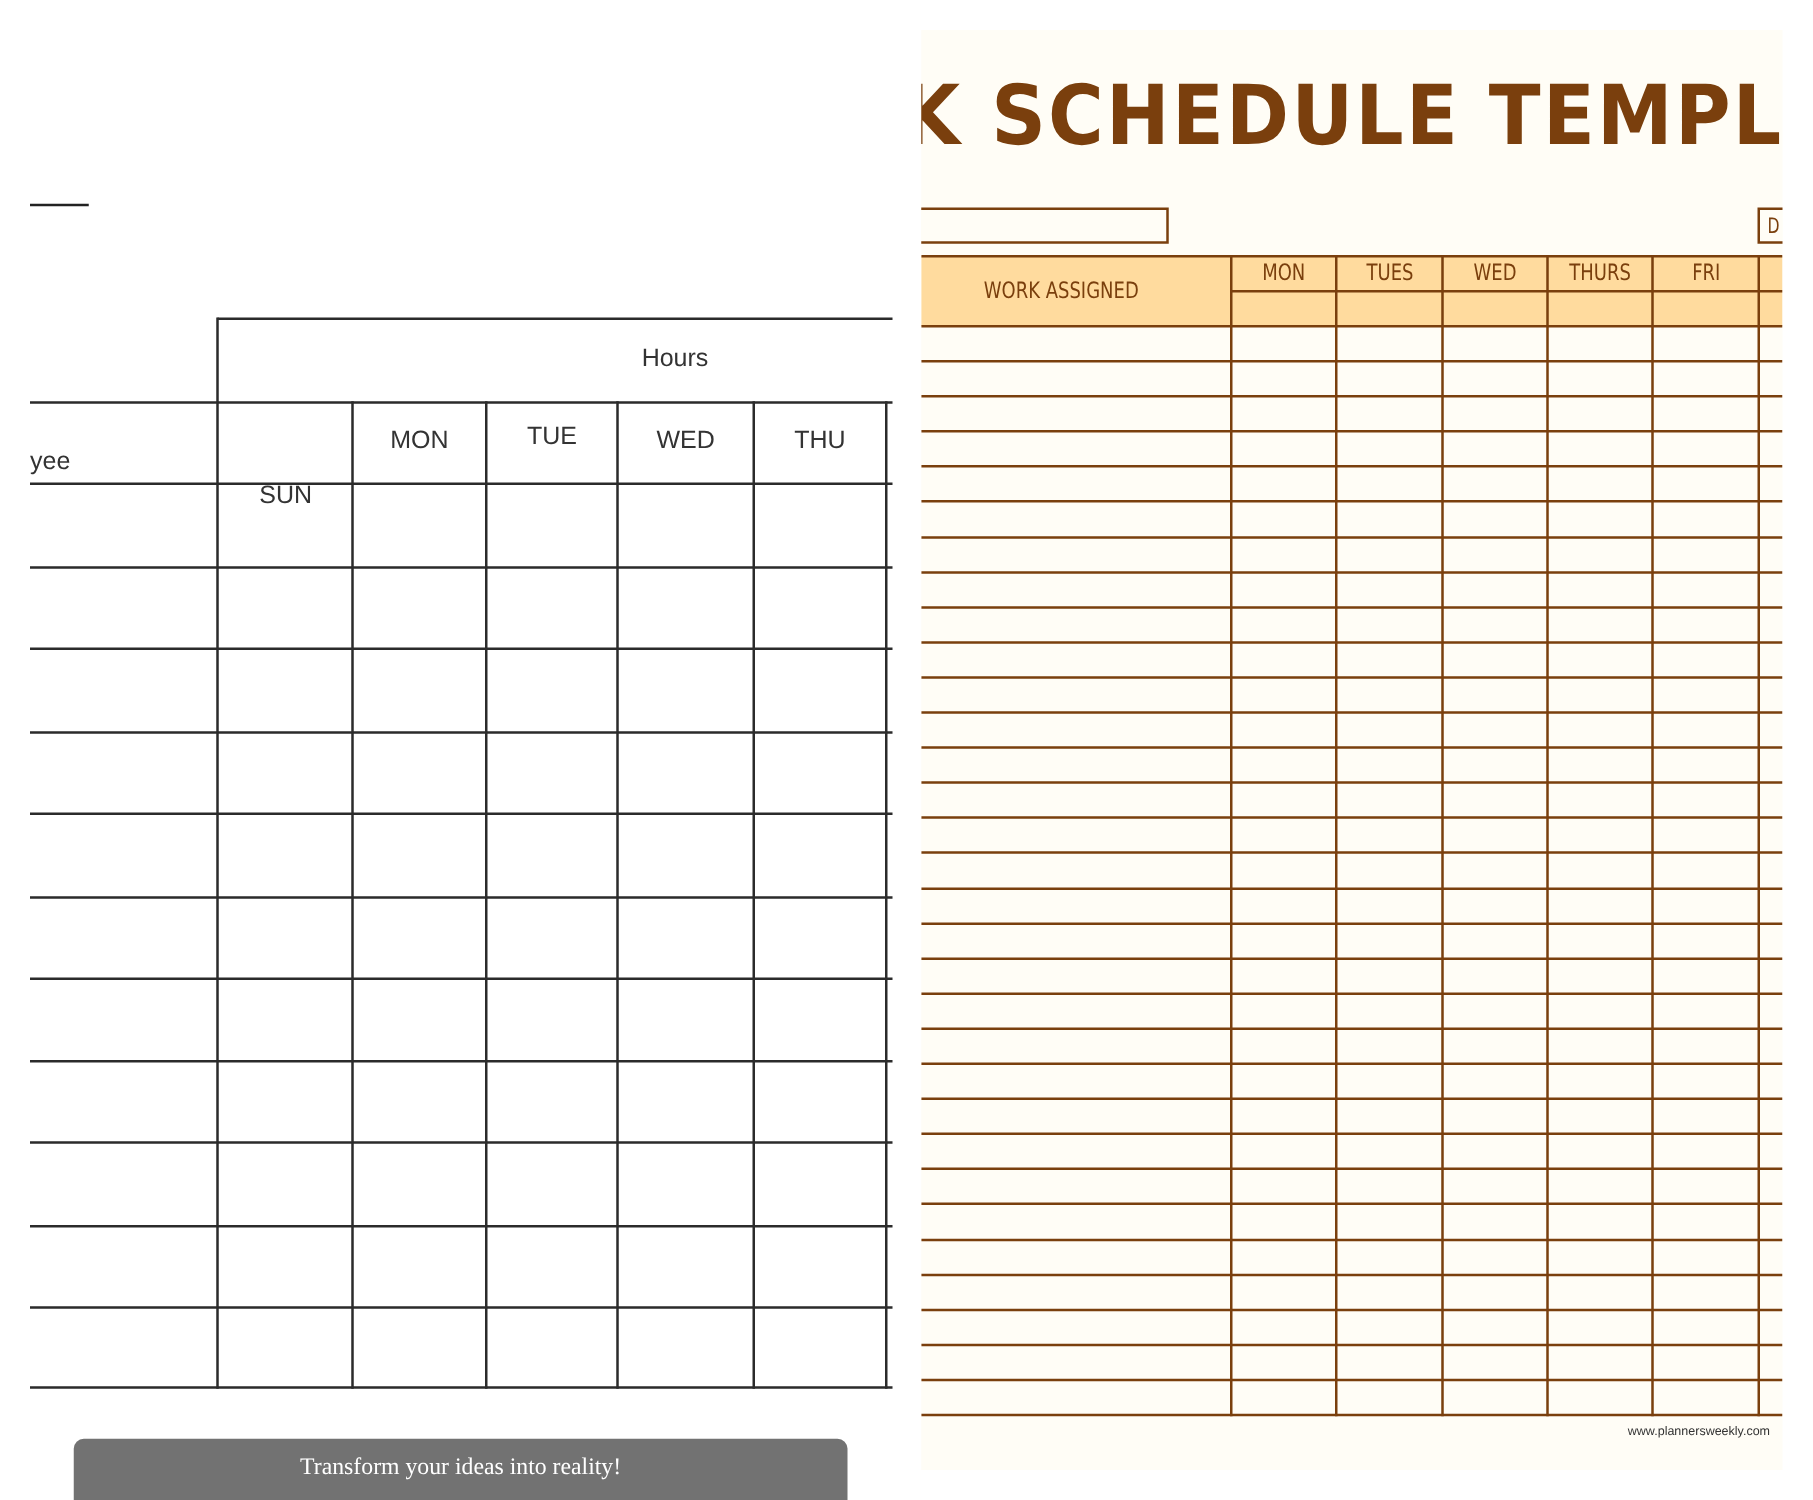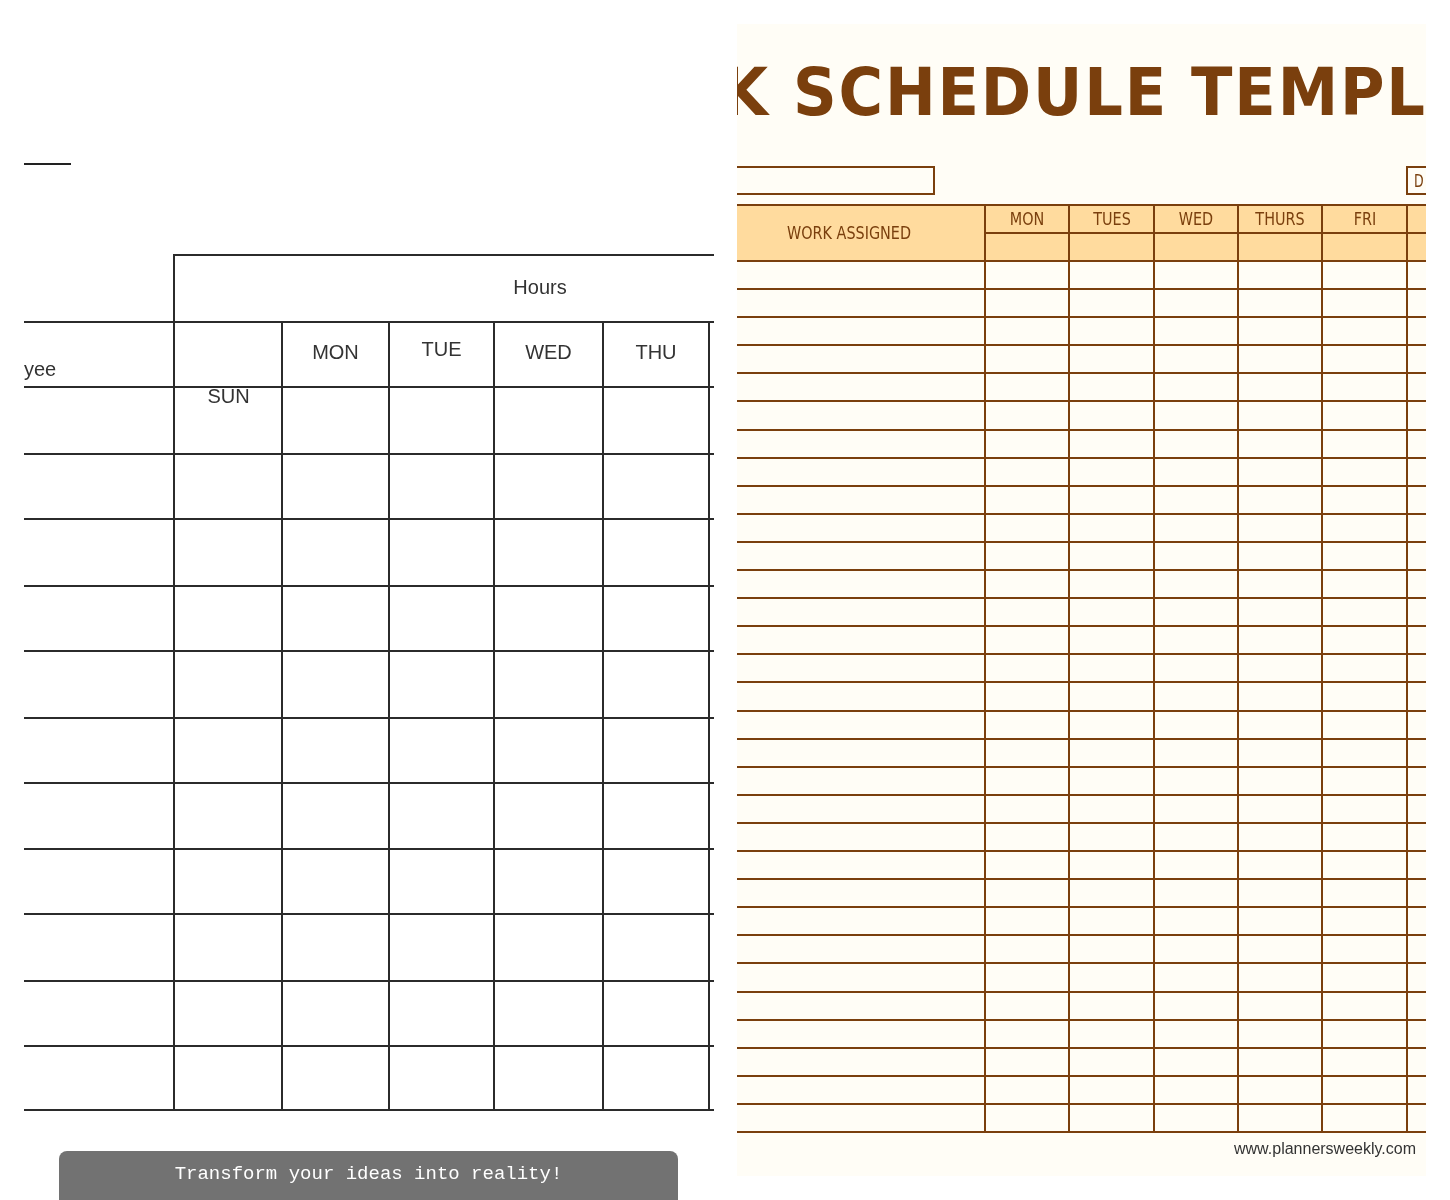--- a/index.html
+++ b/index.html
@@ -4,31 +4,31 @@
   <style>
     * { box-sizing: border-box; margin: 0; padding: 0; }
     html, body { width: 1450px; height: 1200px; background: #ffffff; overflow: hidden; position: relative; }
     .left-panel { position: absolute; left: 0; top: 0; width: 730px; height: 1200px; background: #ffffff; overflow: hidden; }
     .left-title { position: absolute; left: 0; width: 740px; top: 74px; text-align: center; font-family: "Liberation Sans", sans-serif; font-weight: bold; font-size: 25px; color: #2a2a2a; letter-spacing: 0.2px; }
     .left-dash { position: absolute; left: 24px; top: 163px; width: 47px; height: 2px; background: #222; }
     .lt-line-h { position: absolute; height: 2px; background: #2b2b2b; }
     .lt-line-v { position: absolute; width: 2px; background: #2b2b2b; }
     .lt-text { position: absolute; font-family: "Liberation Sans", sans-serif; font-size: 20px; color: #333; text-align: center; }
     .cta-banner { position: absolute; left: 59px; top: 1151px; width: 619px; height: 60px; background: #727272; border-radius: 8px; }
-    .cta-text { position: absolute; left: 0; right: 0; top: 12px; text-align: center; font-family: Liberation Mono, monospace; font-size: 19px; color: #ffffff; }
+    .cta-text { position: absolute; left: 0; right: 0; top: 12px; text-align: center; font-family: Liberation Serif, serif; font-size: 19px; color: #ffffff; }
 
     .right-panel { position: absolute; left: 737px; top: 24px; width: 689px; height: 1152px; background: #fffdf6; overflow: hidden; }
     .right-title { position: absolute; left: -118px; top: 30px; white-space: nowrap; font-family: "DejaVu Sans", sans-serif; font-weight: bold; font-size: 66px; color: #7a3f0d; letter-spacing: 2px; transform: scaleX(0.92); transform-origin: left top; }
     .rt-box { position: absolute; border: 2px solid #7a3f0d; background: #fffdf6; }
     .rt-box-label { position: absolute; left: 6px; top: 3px; font-family: "DejaVu Sans Condensed", "DejaVu Sans", sans-serif; font-size: 17px; color: #7a3f0d; transform: scaleX(0.82); transform-origin: left top; white-space: nowrap; }
     .rt-header-bg { position: absolute; left: 0; top: 181px; width: 689px; height: 56px; background: #ffdb9e; }
     .rt-line-h { position: absolute; height: 2px; background: #7a3f0d; }
     .rt-line-v { position: absolute; width: 2px; background: #7a3f0d; }
     .rt-text { position: absolute; font-family: "DejaVu Sans", sans-serif; font-size: 18px; color: #7a3f0d; text-align: center; transform: scaleX(0.8); white-space: nowrap; }
-    .watermark { position: absolute; right: 10px; top: 1116px; font-family: "Liberation Sans", sans-serif; font-size: 16px; color: #333; text-align: center; }
+    .watermark { position: absolute; right: 10px; top: 1116px; font-family: "Liberation Sans", sans-serif; font-size: 10px; color: #333; text-align: center; }
   </style>
 </head>
 <body>
 
 <div class="left-panel">
   <div class="left-dash"></div>
 
   <div id="left-table">
       <div class="lt-line-h" style="left:174px; top:254px; width:540px;"></div>
       <div class="lt-line-h" style="left:24px; top:321px; width:690px;"></div>

